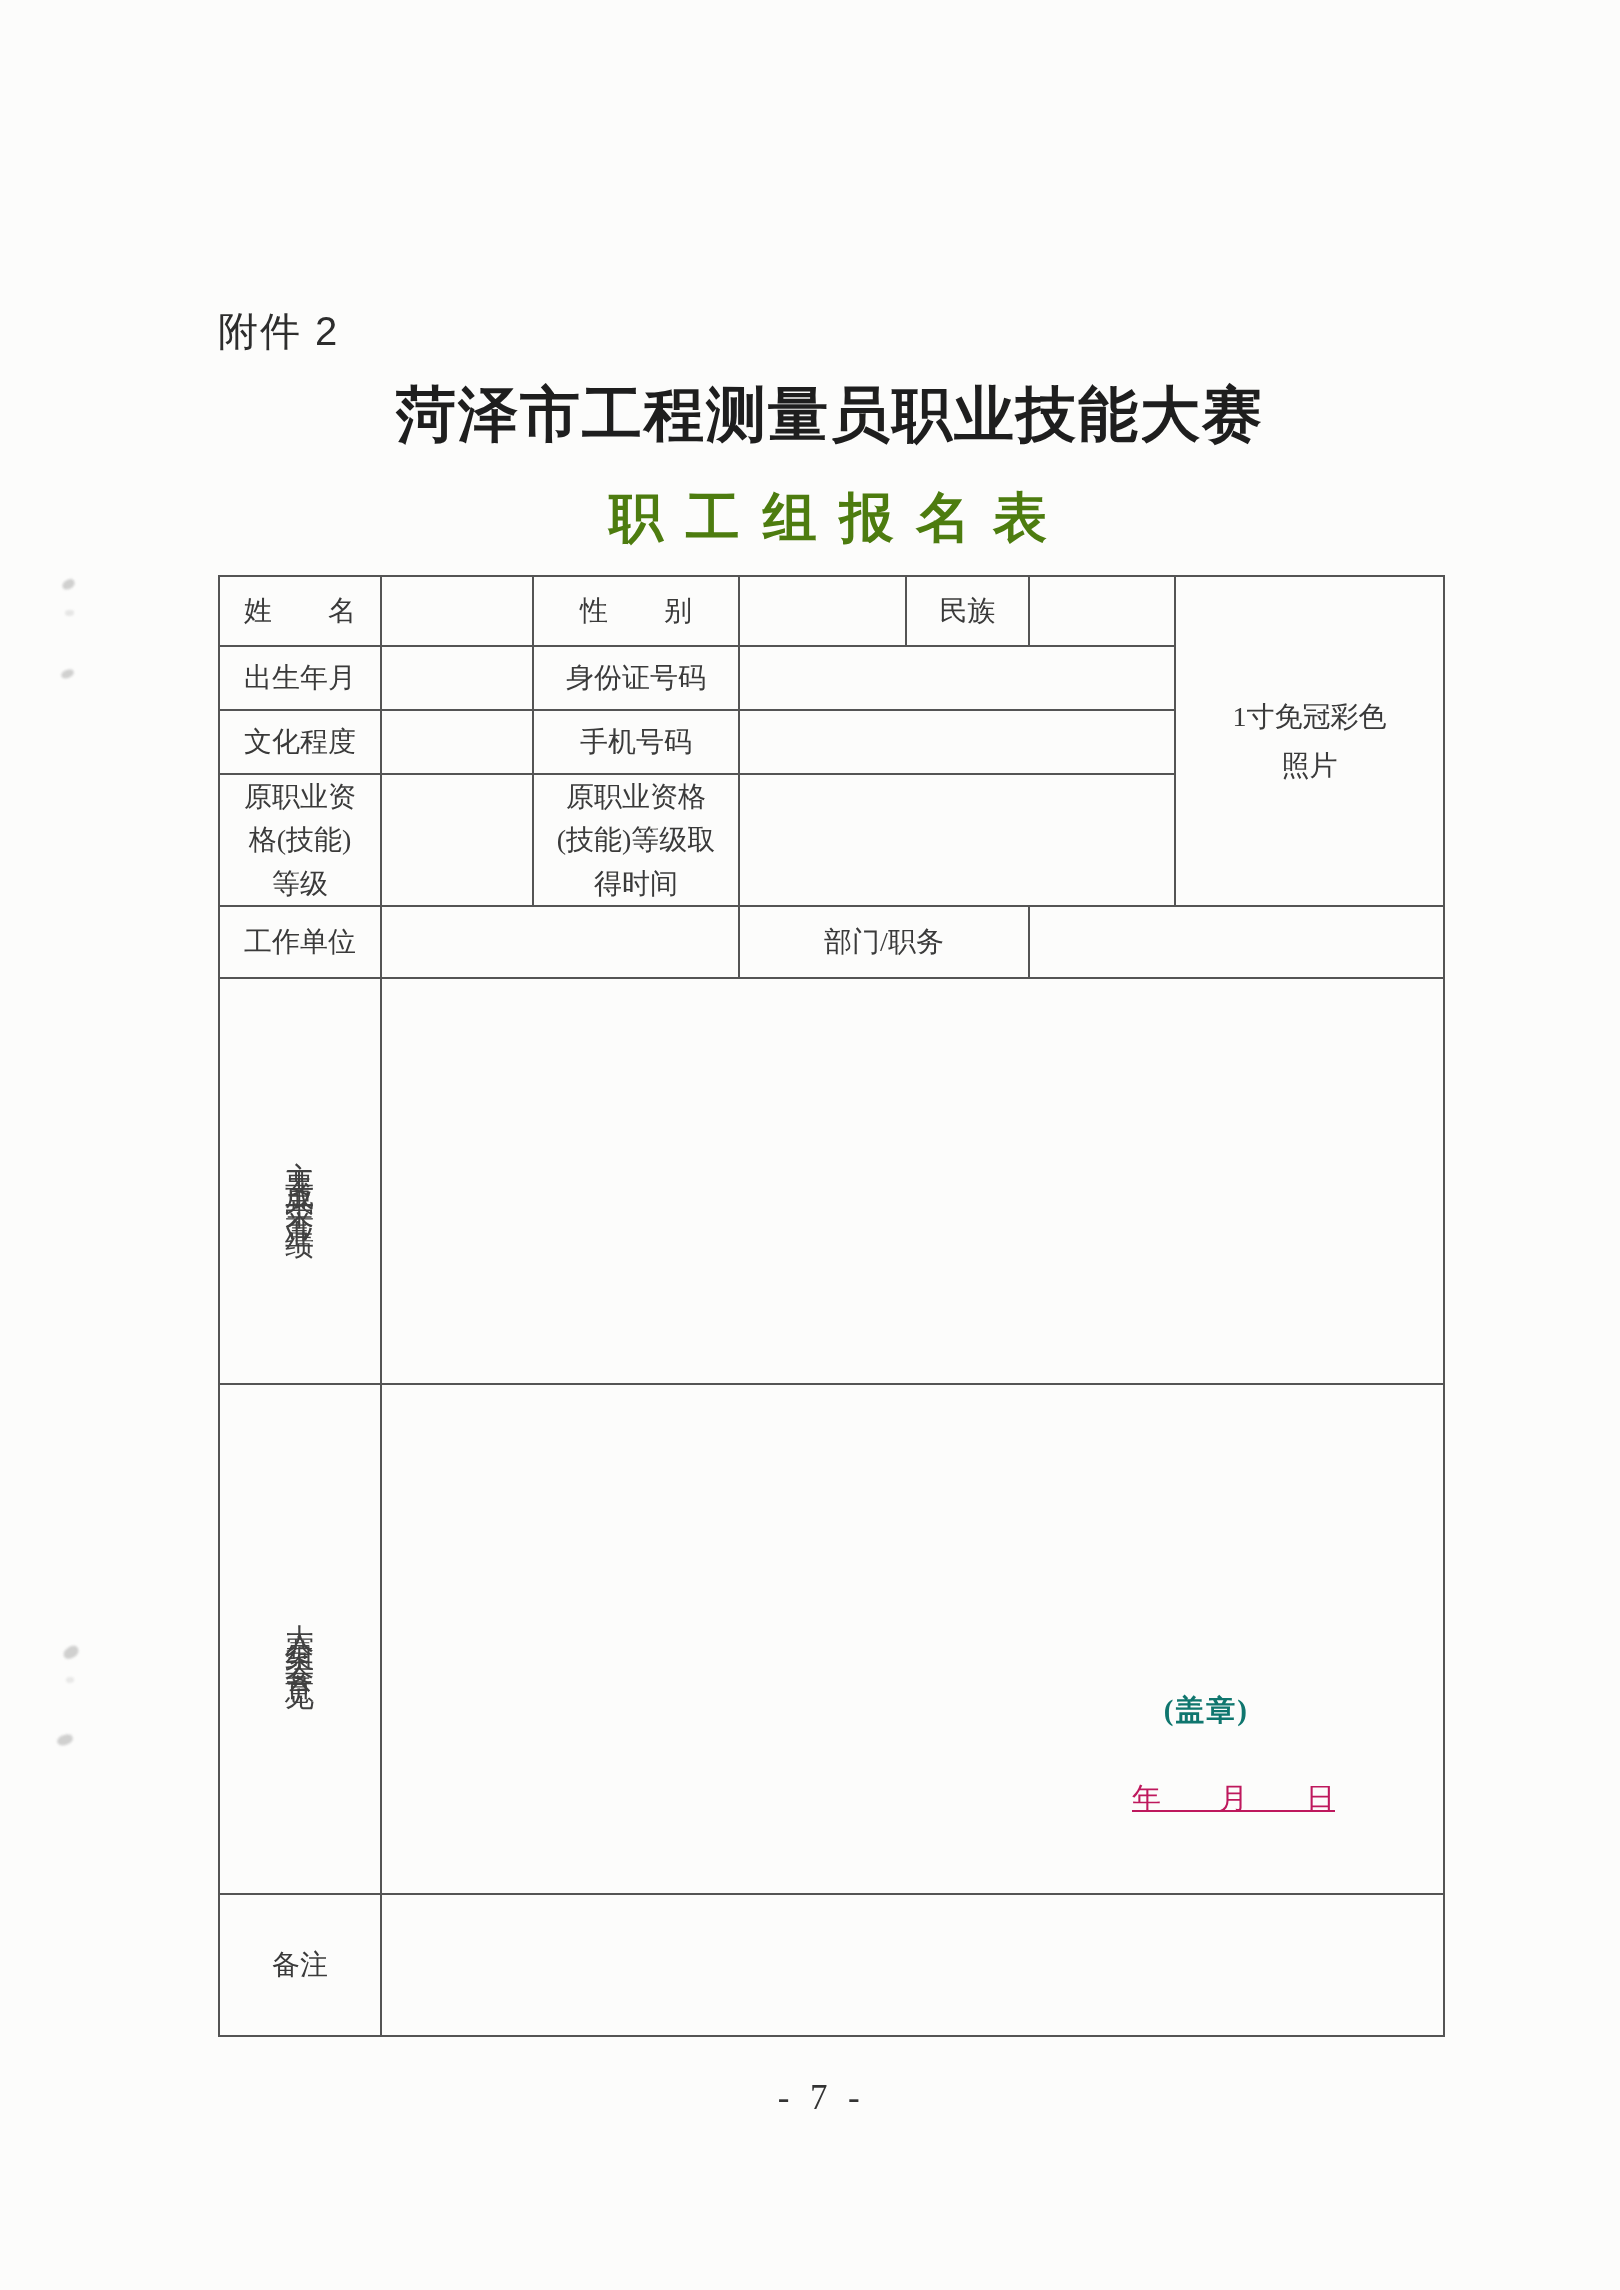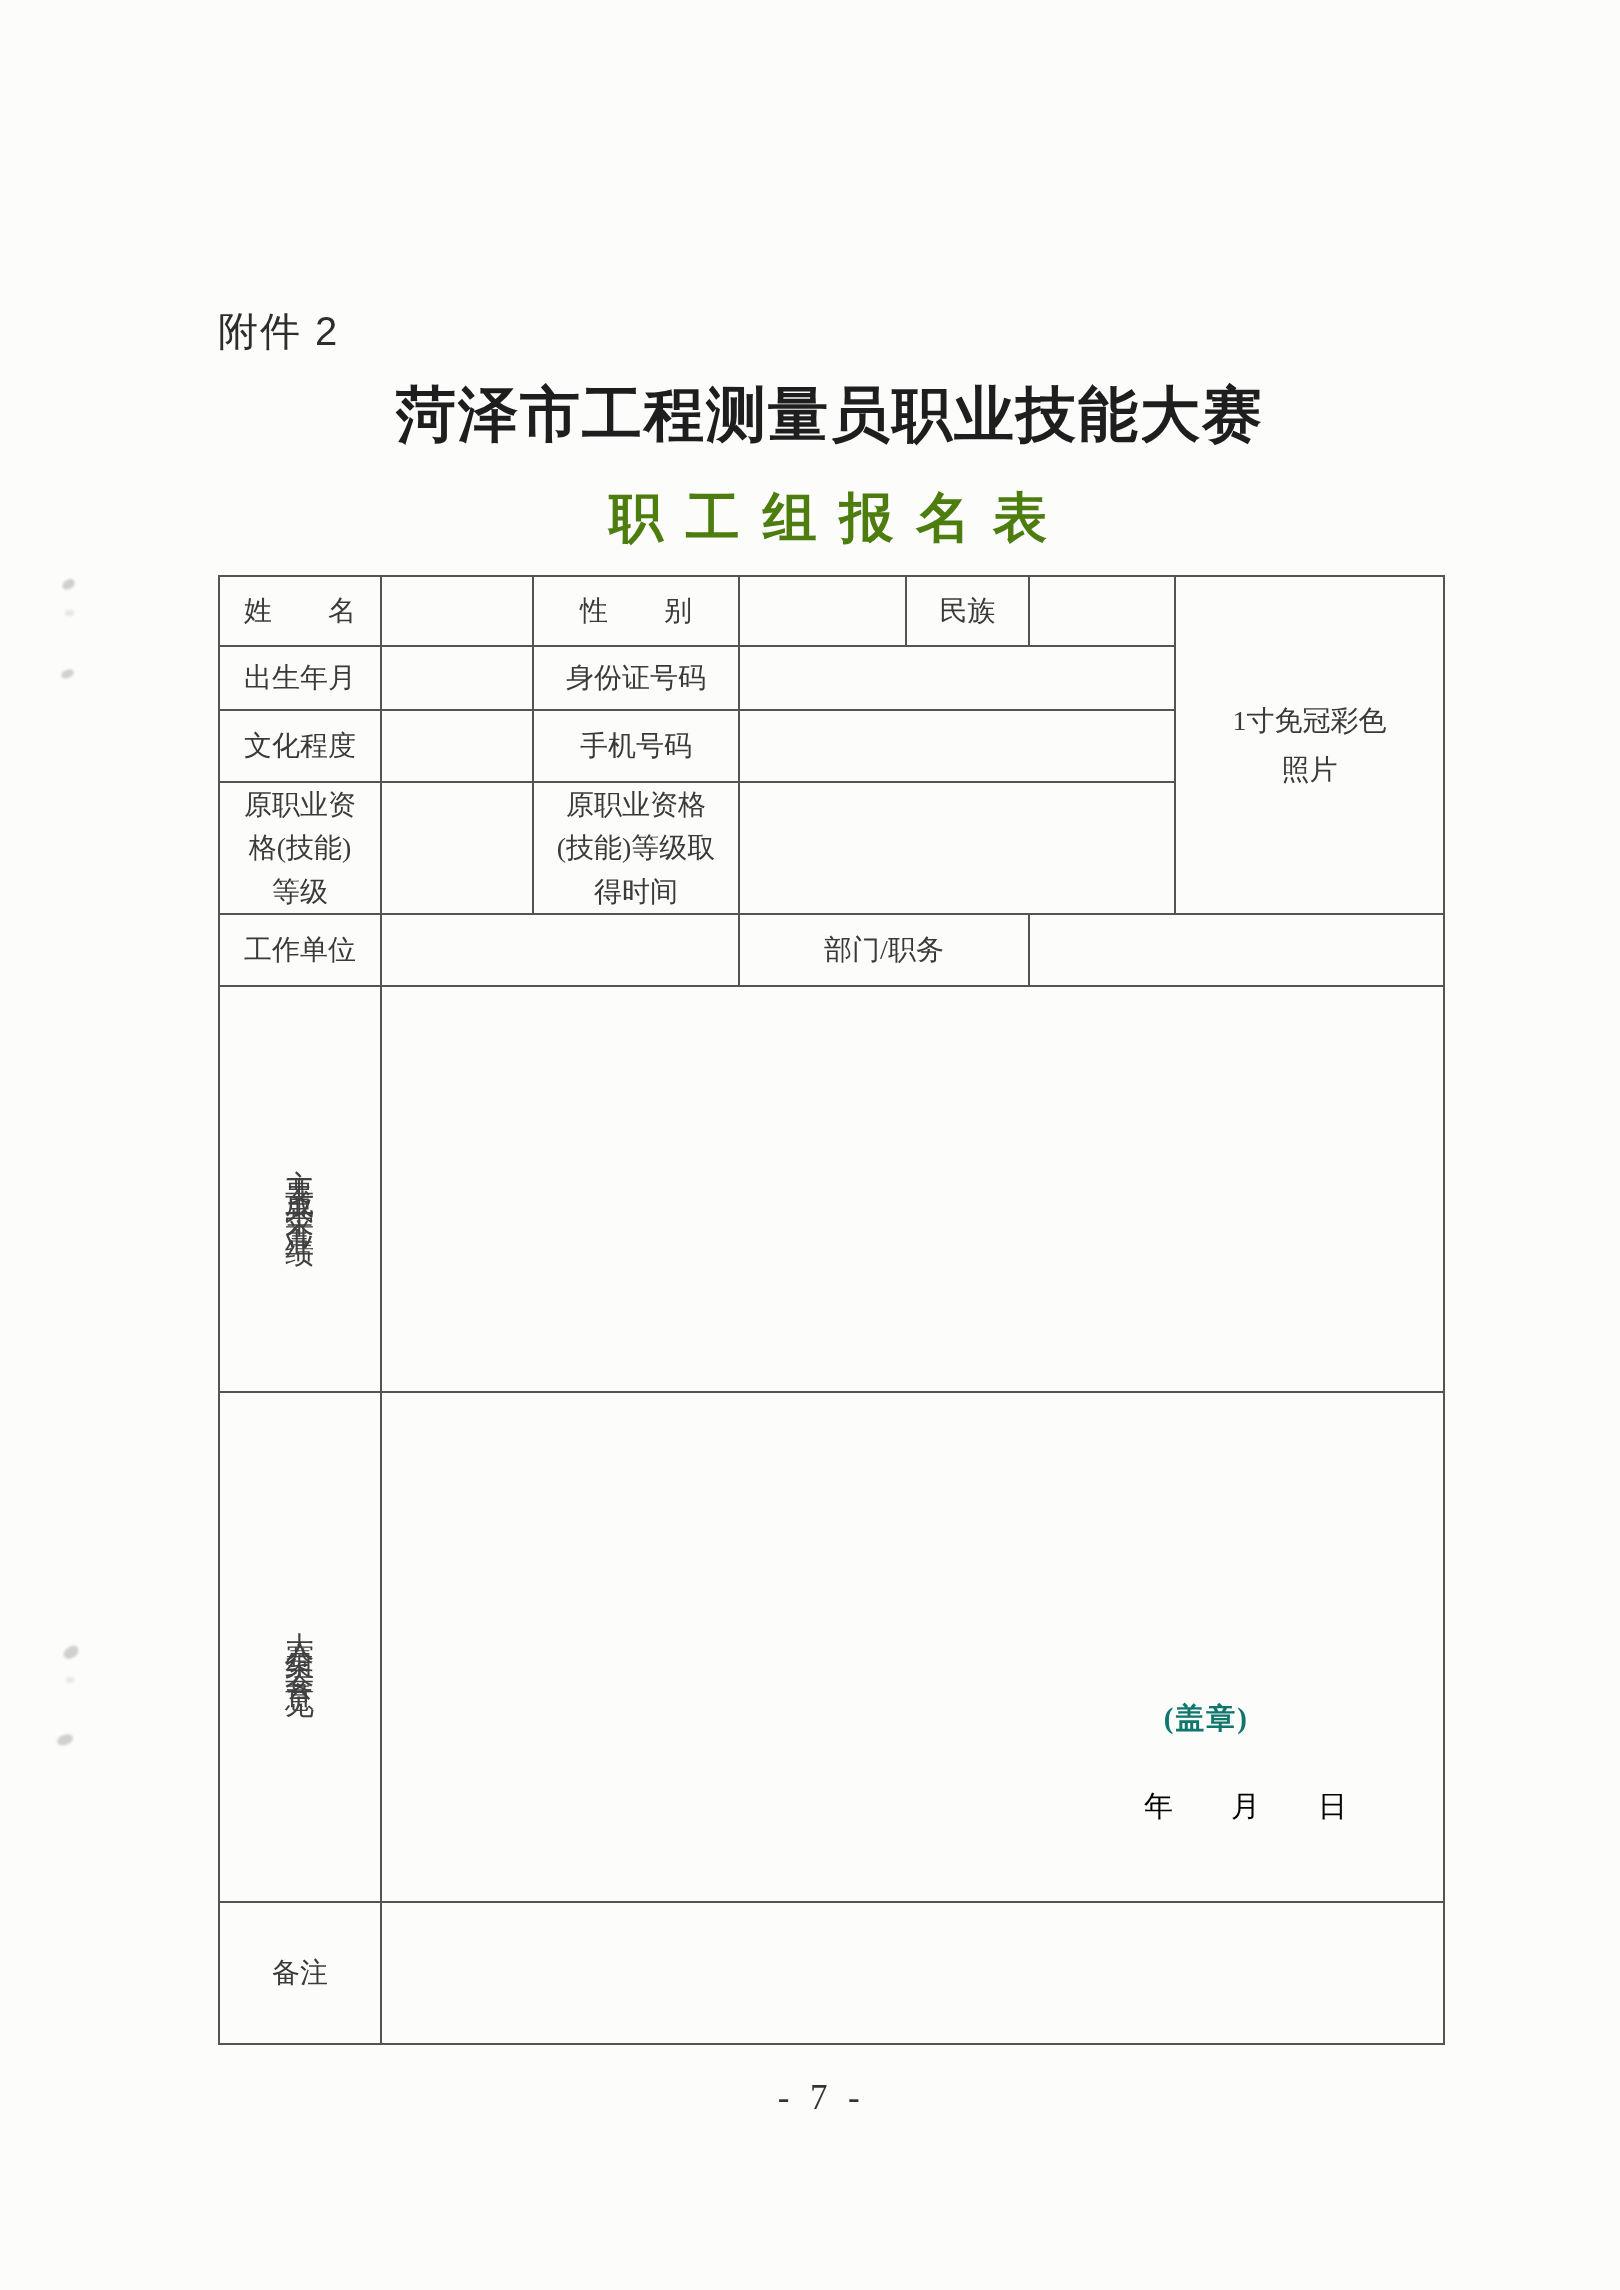--- a/index.html
+++ b/index.html
@@ -62,21 +62,21 @@
   table.form td {
     border: 2px solid #545454;
     text-align: center;
     vertical-align: middle;
     font-size: 28px;
     color: #3a3a3a;
     overflow: hidden;
   }
   tr.r1 { height: 70px; }
   tr.r2 { height: 64px; }
-  tr.r3 { height: 72px; }
+  tr.r3 { height: 64px; }
   tr.r4 { height: 129px; }
   tr.r5 { height: 72px; }
   tr.r6 { height: 406px; }
   tr.r7 { height: 510px; }
   tr.r8 { height: 142px; }
 
   td.multiline { white-space: pre-line; line-height: 1.55; font-size: 27.4px; }
   td.photo-cell { white-space: pre-line; line-height: 1.75; font-size: 29px; color: #454545; }
 
   .vertical-label {
@@ -94,23 +94,24 @@
     top: 306px;
     right: 194px;
     font-size: 29px;
     color: #0f766e;
     letter-spacing: 2px;
     font-weight: bold;
   }
   .date-line {
     position: absolute;
     top: 394px;
-    right: 96px;
+    right: 108px;
     font-size: 29px;
-    color: #000000;
+    color: #be185d;
+    text-decoration: underline;
   }
 
   
   .page-number {
     position: absolute;
     left: 0;
     top: 2078px;
     width: 100%;
     text-align: center;
     text-indent: 23.5px;

